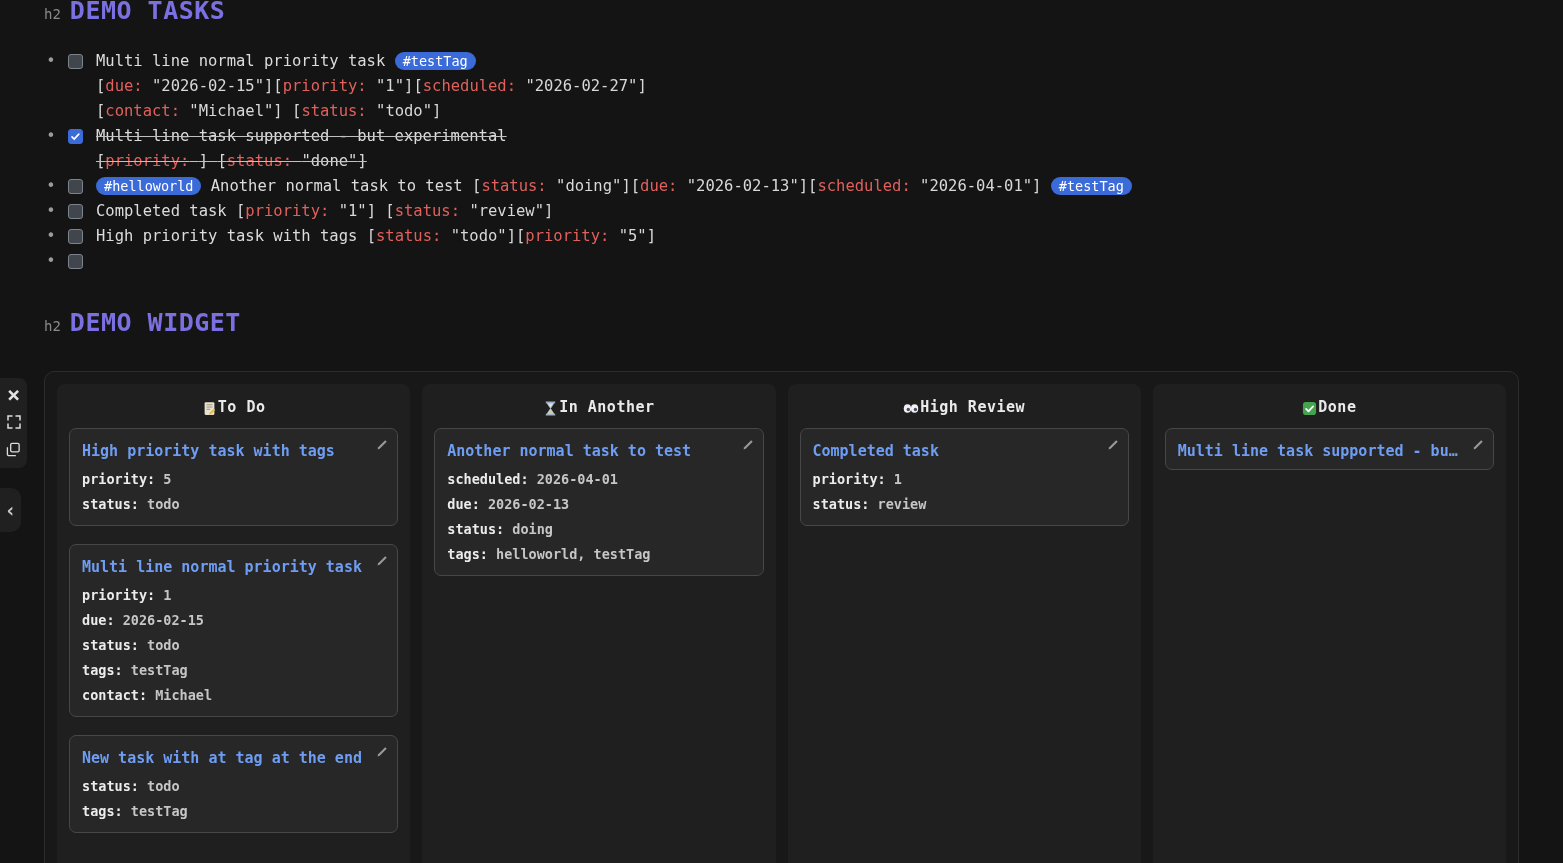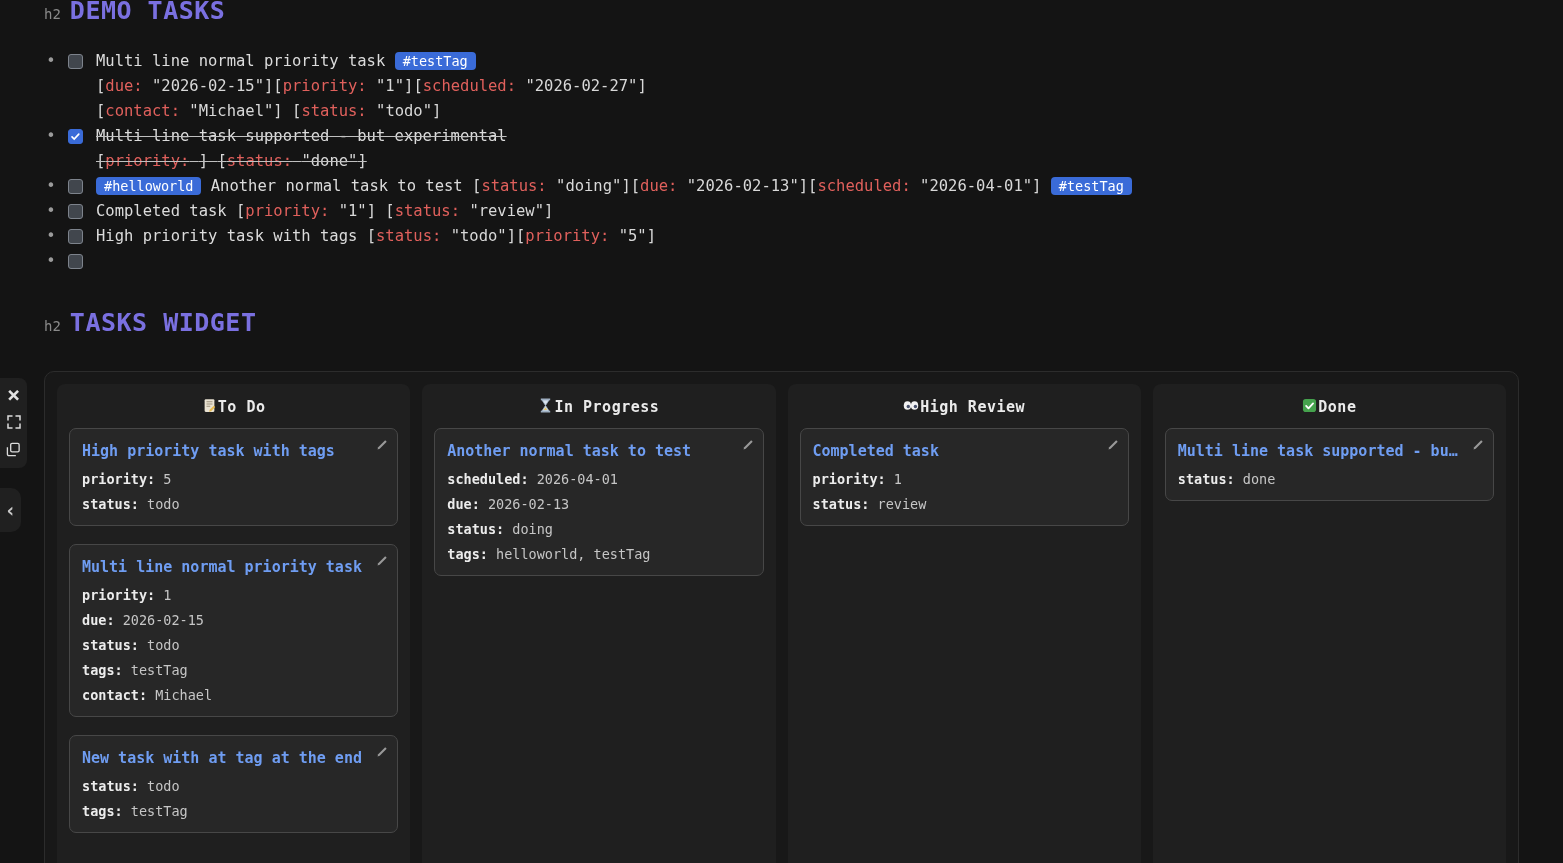--- a/index.html
+++ b/index.html
@@ -24,39 +24,39 @@
   .bullet { flex:0 0 auto; width:14px; margin-right:10px; color:#9b9b9b; text-align:center; line-height:25px; }
   .checkbox { flex:0 0 auto; width:15px; height:15px; margin-top:5px; margin-right:13px;
     border-radius:3px; background:#41464d; border:1px solid #7d838c; cursor:pointer;
     display:inline-flex; align-items:center; justify-content:center; }
   .checkbox.checked { background:#3a6bd8; border-color:#3a6bd8; }
   .task-body { min-width:0; }
   .task-line { line-height:25px; white-space:pre; }
   .txt { color:#dcdcdc; }
   .key { color:#e0605c; }
   .val, .br { color:#d8d8d8; }
-  .tag-pill { background:#3a6bd8; color:#ffffff; border-radius:4px; padding:1px 8px;
+  .tag-pill { background:#3a6bd8; color:#ffffff; border-radius:9px; padding:1px 8px;
     font-size:13.5px; cursor:pointer; }
   .done .task-line { text-decoration:line-through; text-decoration-color:#c0c0c0; }
 
   
   .board { margin-top:28px; height:560px; display:flex; gap:12px; align-items:stretch;
     background:#181818; border:1px solid #2c2c2c; border-radius:10px; padding:12px; }
   .column { flex:1 1 0; min-width:0; background:#1f1f1f; border-radius:8px; }
-  .col-header { display:flex; justify-content:center; align-items:flex-start; gap:1px;
+  .col-header { display:flex; justify-content:center; align-items:flex-end; gap:1px;
     padding:14px 0 6px; font-weight:bold; font-size:15px; color:#eaeaea; letter-spacing:0.5px; }
   .col-icon { display:inline-flex; }
   .cards { padding:6px 12px 12px; display:flex; flex-direction:column; gap:18px; }
   .card { position:relative; background:#272727; border:1px solid #474747; border-radius:7px;
     padding:12px 12px 8px; cursor:grab; }
   .card-title { color:#6f9df2; font-weight:bold; font-size:15px; line-height:20px;
     padding-right:18px; white-space:nowrap; overflow:hidden; text-overflow:ellipsis; }
   .pencil { position:absolute; top:10px; right:9px; cursor:pointer; line-height:0; }
   .fields { margin-top:6px; }
-  .field { font-size:13.5px; line-height:25px; color:#c6c6c6; white-space:nowrap; overflow:hidden; }
+  .field { font-size:13.5px; line-height:25px; color:#c6c6c6; white-space:nowrap; overflow:hidden;font-weight:bold; }
   .field b { color:#ececec; }
 
   
   .edge-toolbar { position:absolute; left:0; top:378px; width:27px;
     background:#202020; border-radius:0 8px 8px 0; padding:8px 0 10px;
     display:flex; flex-direction:column; gap:9px; align-items:center; }
   .tool-btn { width:18px; height:18px; display:flex; align-items:center; justify-content:center;
     color:#e2e2e2; cursor:pointer; }
   .tool-btn.close { font-size:22px; font-weight:bold; line-height:18px; }
   .collapse-tab { position:absolute; left:0; top:488px; width:21px; height:44px;
@@ -117,21 +117,21 @@
         </div>
       </li>
       <li class="task-item">
         <span class="bullet">•</span>
         <span class="checkbox"></span>
       </li>
     </ul>
 
   <h2 class="heading heading-widget">
     <span class="h-label">h2</span>
-    <span class="h-text">TASKS WIDGET</span>
+    <span class="h-text">DEMO WIDGET</span>
   </h2>
 
   <div class="board" id="board">
       <div class="column">
         <div class="col-header">
           <span class="col-icon">
             <svg width="15" height="15" viewBox="0 0 16 16">
               <rect x="2.8" y="1.2" width="10.4" height="13.6" rx="1.2" fill="#e9e2d2"></rect>
               <path d="M4.8 4h6.4M4.8 6.4h6.4M4.8 8.8h4" stroke="#978d79" stroke-width="1"></path>
               <path d="M8.2 12.6l4.4-4.4 1.5 1.5-4.4 4.4-2.1.6z" fill="#e5b94e"></path>
@@ -177,21 +177,21 @@
       </div>
       <div class="column">
         <div class="col-header">
           <span class="col-icon">
             <svg width="15" height="15" viewBox="0 0 16 16">
               <path d="M3 1.4h10M3 14.6h10" stroke="#9fb0c2" stroke-width="1.8"></path>
               <path d="M4.2 2.2L11.8 2.2 8 8 11.8 13.8 4.2 13.8 8 8Z" fill="#d8e2ec" stroke="#9fb0c2" stroke-width="0.8"></path>
               <path d="M6.1 12.9h3.8L8 9.9z" fill="#e3c367"></path>
             </svg>
           </span>
-          <span class="col-title">In Progress</span>
+          <span class="col-title">In Another</span>
         </div>
         <div class="cards">
           <div class="card">
             <div class="card-title">Another normal task to test</div>
             <span class="pencil"><svg width="13" height="13" viewBox="0 0 16 16">
                 <path d="M12.5 1.6l1.9 1.9-8.6 8.6-2.7.8.8-2.7z" fill="#999999"></path>
               </svg></span>
             <div class="fields">
               <div class="field"><b class="field-label">scheduled:</b> 2026-04-01</div>
               <div class="field"><b class="field-label">due:</b> 2026-02-13</div>
@@ -235,23 +235,20 @@
             </svg>
           </span>
           <span class="col-title">Done</span>
         </div>
         <div class="cards">
           <div class="card">
             <div class="card-title">Multi line task supported - but experimental</div>
             <span class="pencil"><svg width="13" height="13" viewBox="0 0 16 16">
                 <path d="M12.5 1.6l1.9 1.9-8.6 8.6-2.7.8.8-2.7z" fill="#999999"></path>
               </svg></span>
-            <div class="fields">
-              <div class="field"><b class="field-label">status:</b> done</div>
-            </div>
           </div>
         </div>
       </div>
     </div>
 
 </div>
 
 <div class="edge-toolbar">
   <div class="tool-btn close">×</div>
   <div class="tool-btn">

